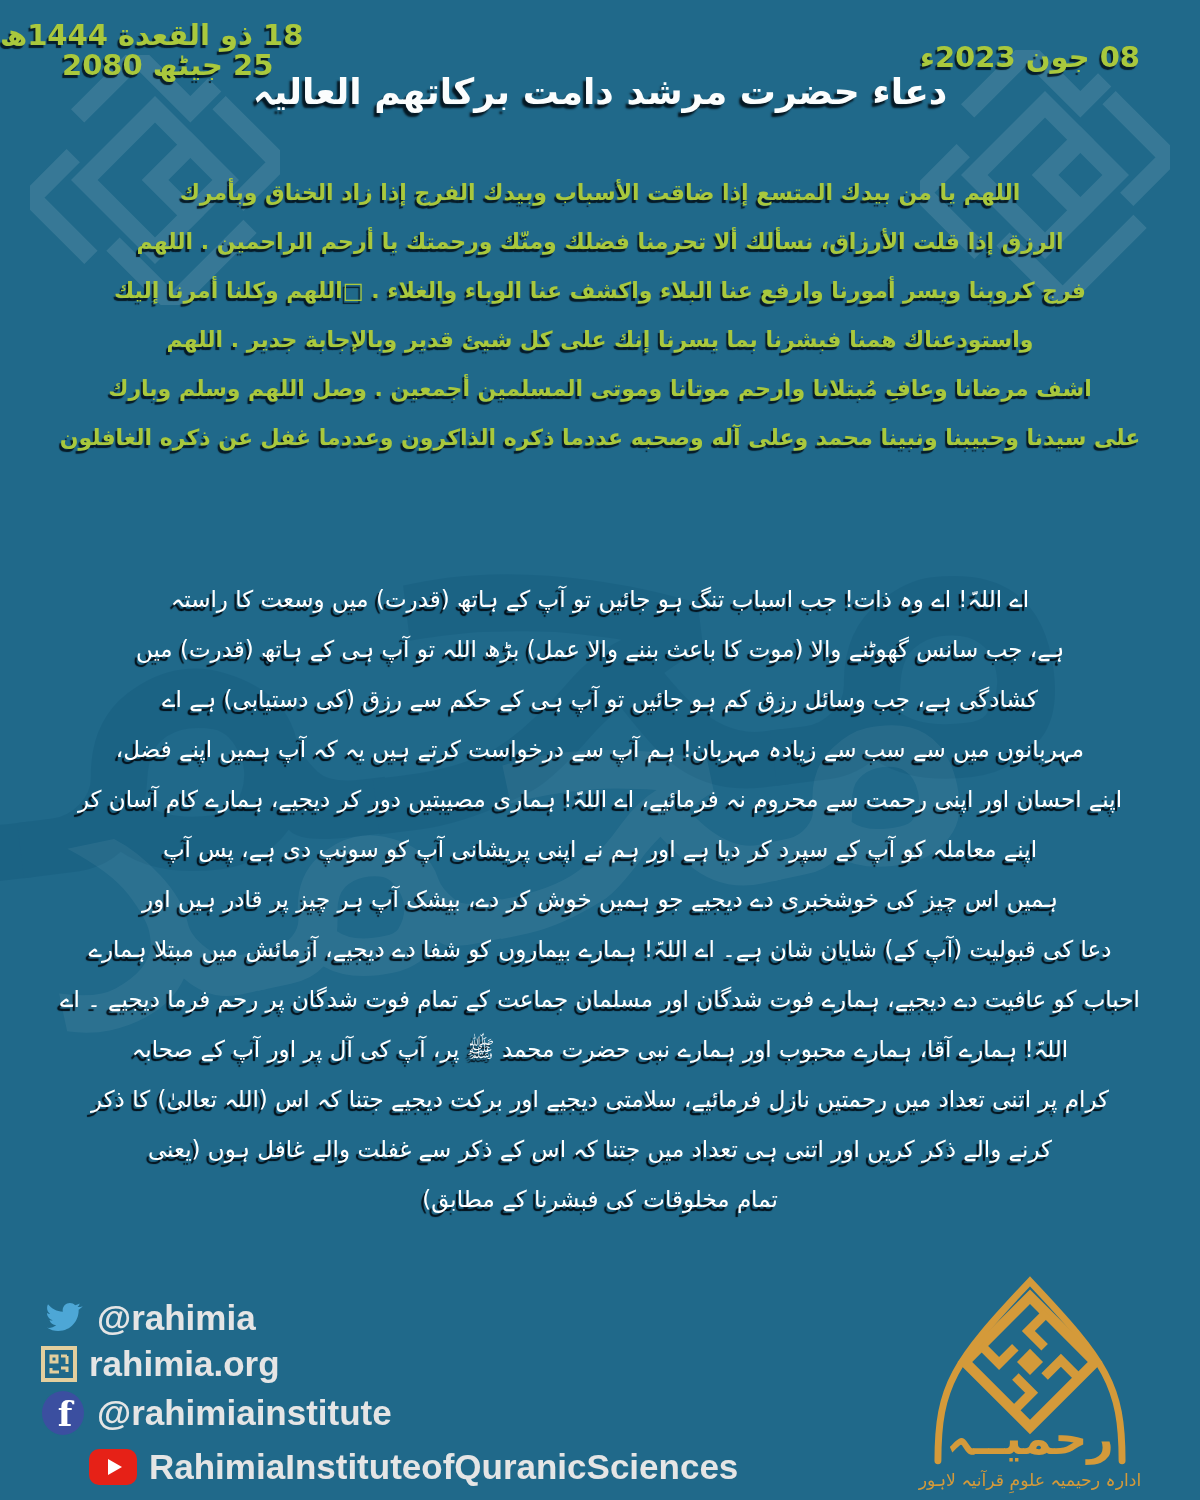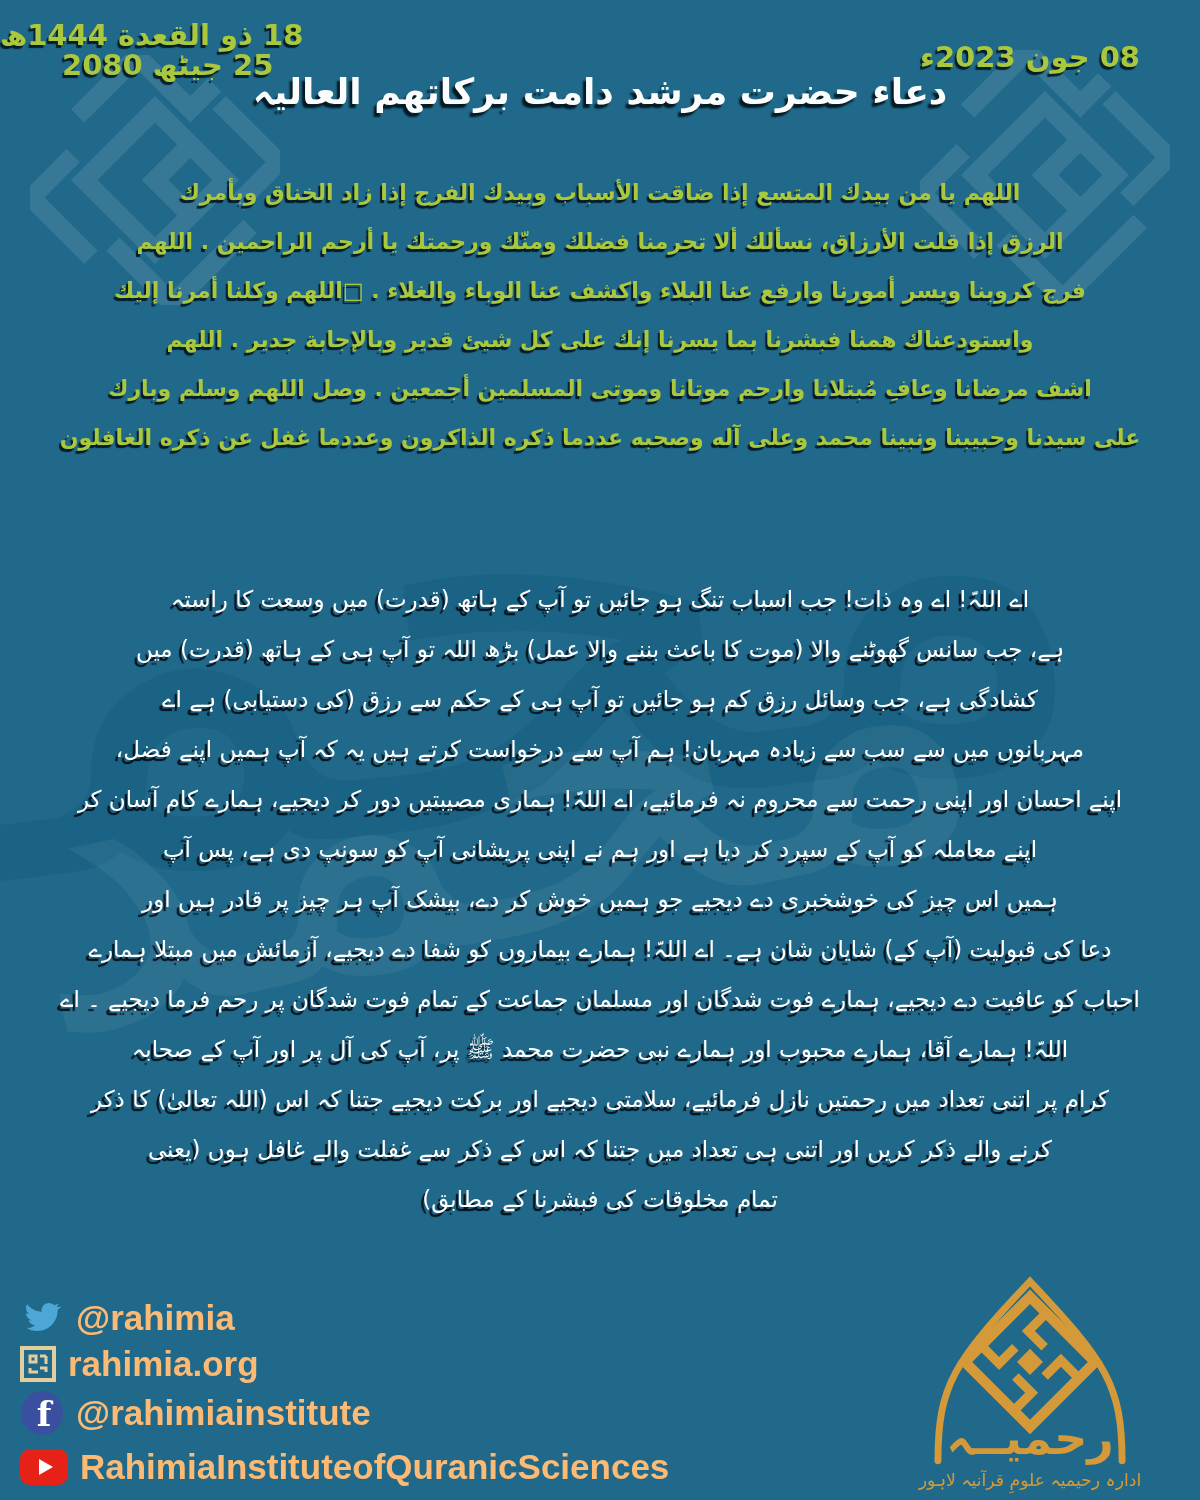--- a/index.html
+++ b/index.html
@@ -70,30 +70,30 @@
   }
   .urdu-line {
     color:#ffffff; font-weight:normal; font-size:23px;
     line-height:50px; white-space:nowrap;
     text-shadow:-3px 4px 1px rgba(0,6,12,0.9);
     text-align:center;
   }
 
   
   .social-row {
-    position:absolute; left:20px;
+    position:absolute; left:41px;
     display:flex; align-items:center; gap:12px;
     font-family:"Liberation Sans", sans-serif;
-    color:#fdba74; font-size:35px; font-weight:600;
+    color:#e5e5e5; font-size:35px; font-weight:600;
     white-space:nowrap; cursor:pointer;
   }
   #row-twitter  { top:1298px; }
   #row-website  { top:1344px; }
   #row-facebook { top:1390px; }
-  #row-youtube  { top:1447px; }
+  #row-youtube  { top:1447px;margin-left:48px; }
   .social-icon { flex:0 0 auto; display:block; }
 
   
   .org-logo { position:absolute; left:880px; top:1256px; }
   .org-logo text { font-family:"DejaVu Sans", sans-serif; }
 </style>
 </head>
 <body>
 
 <div class="page">

